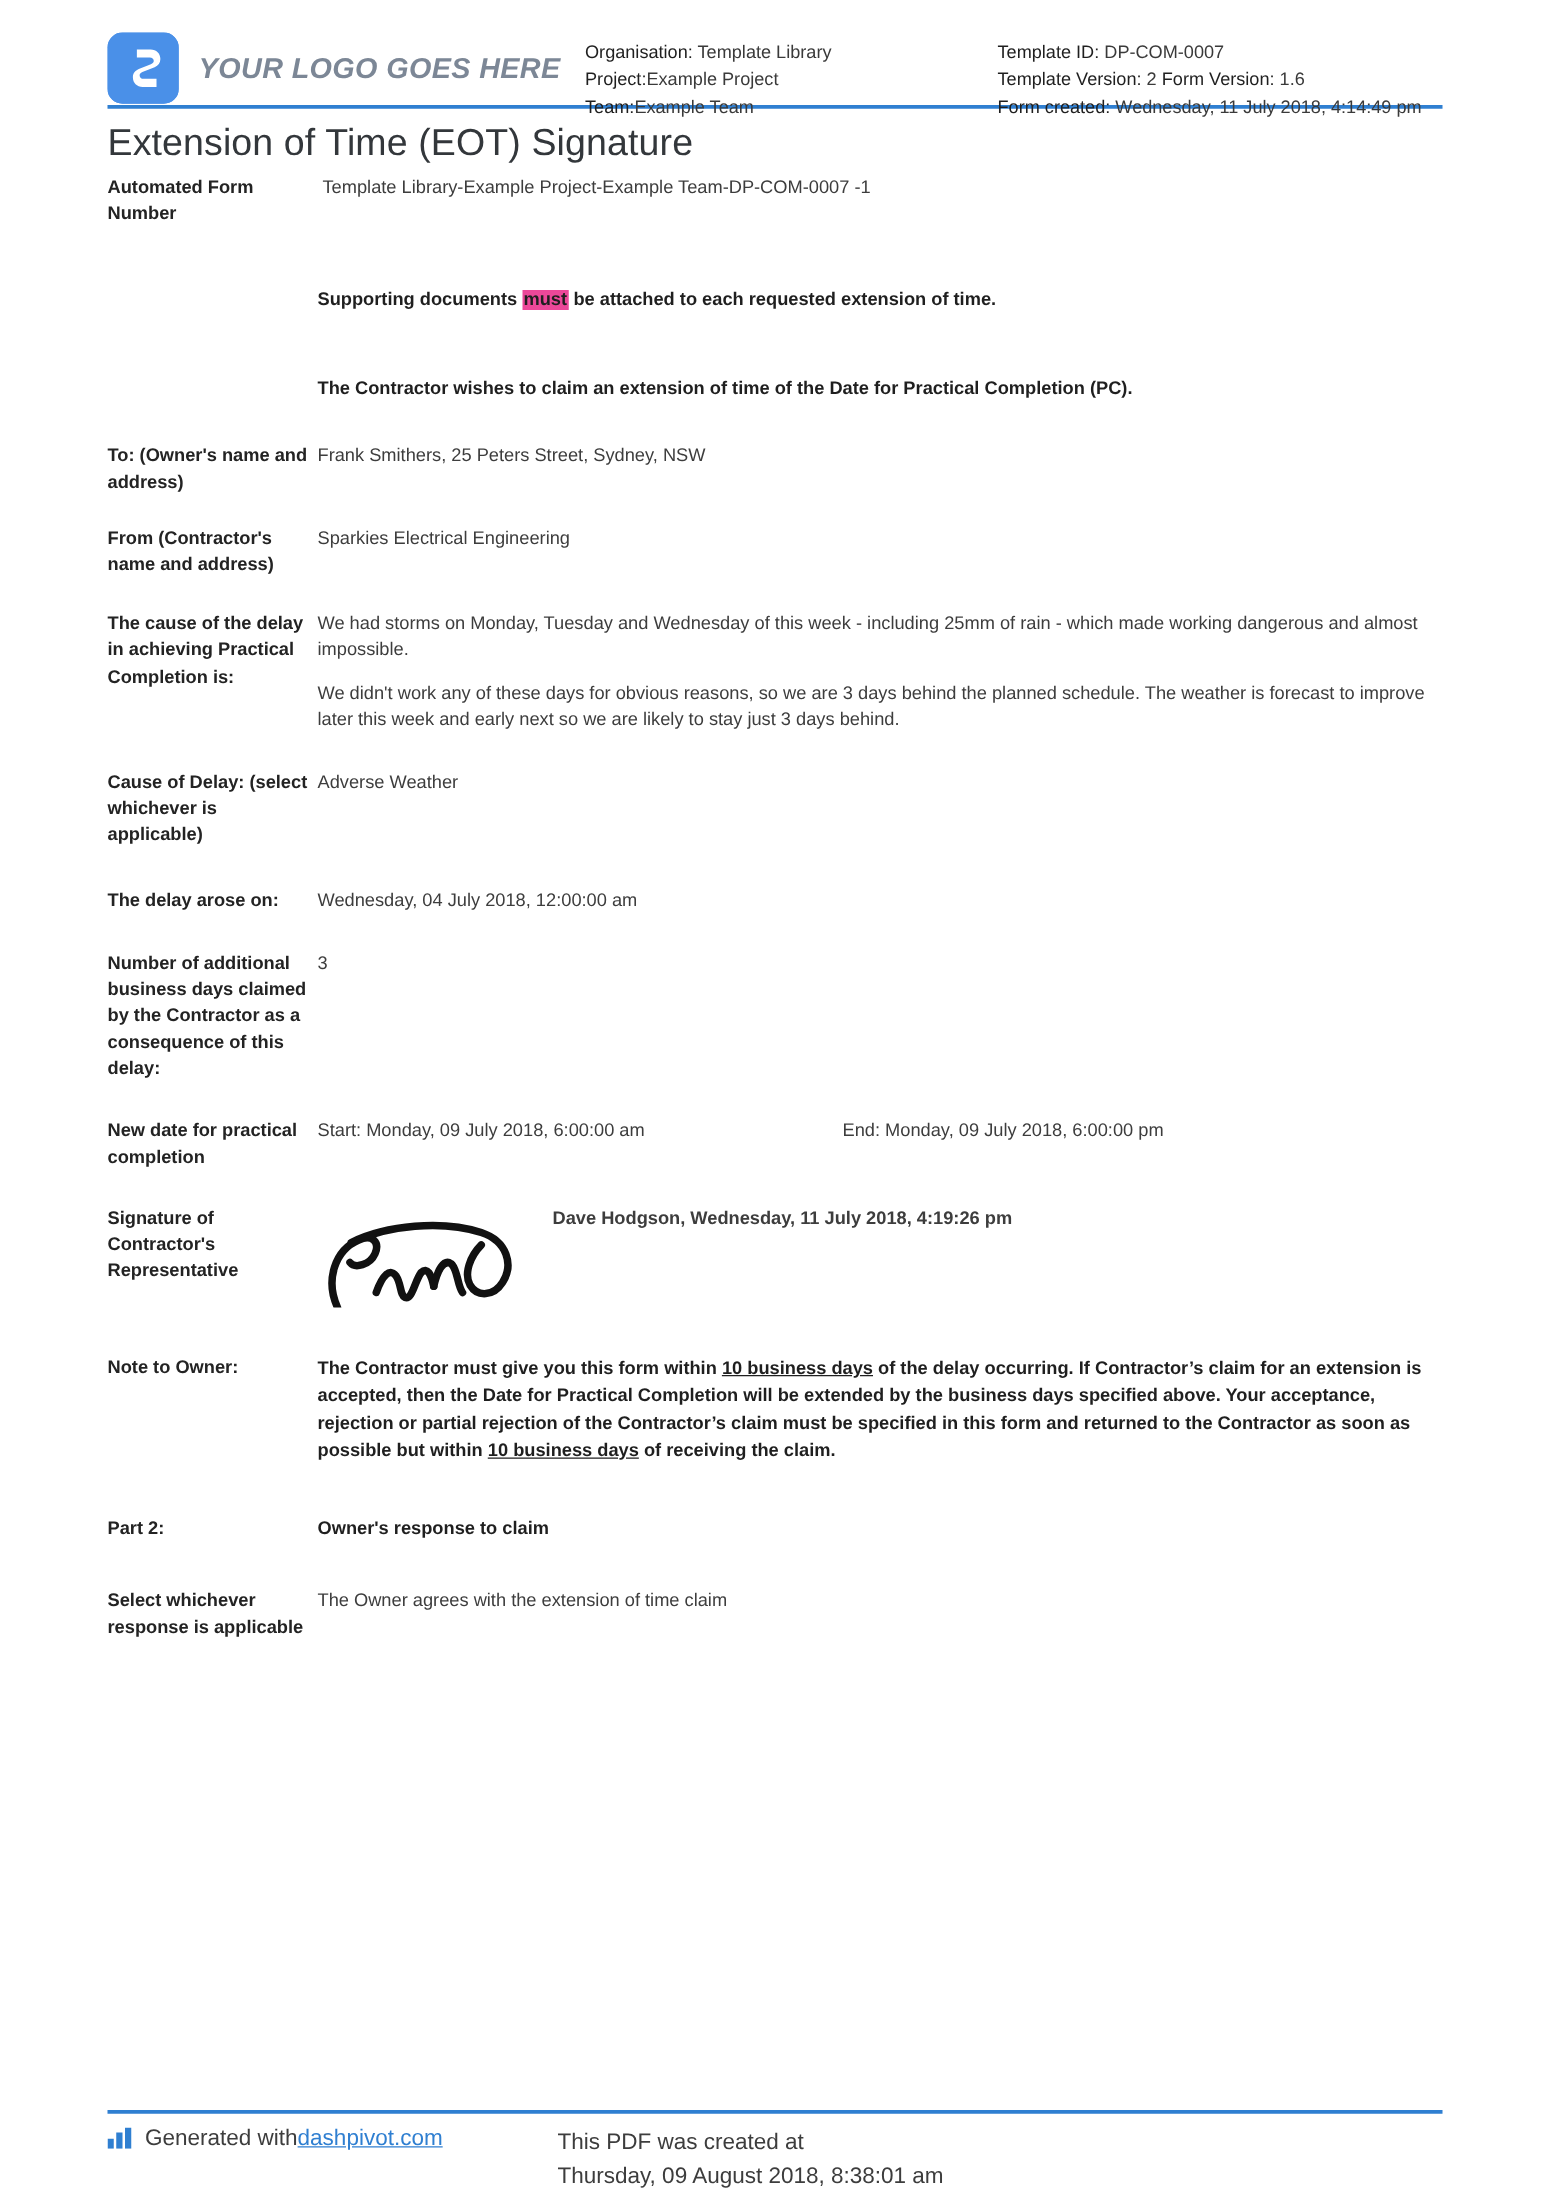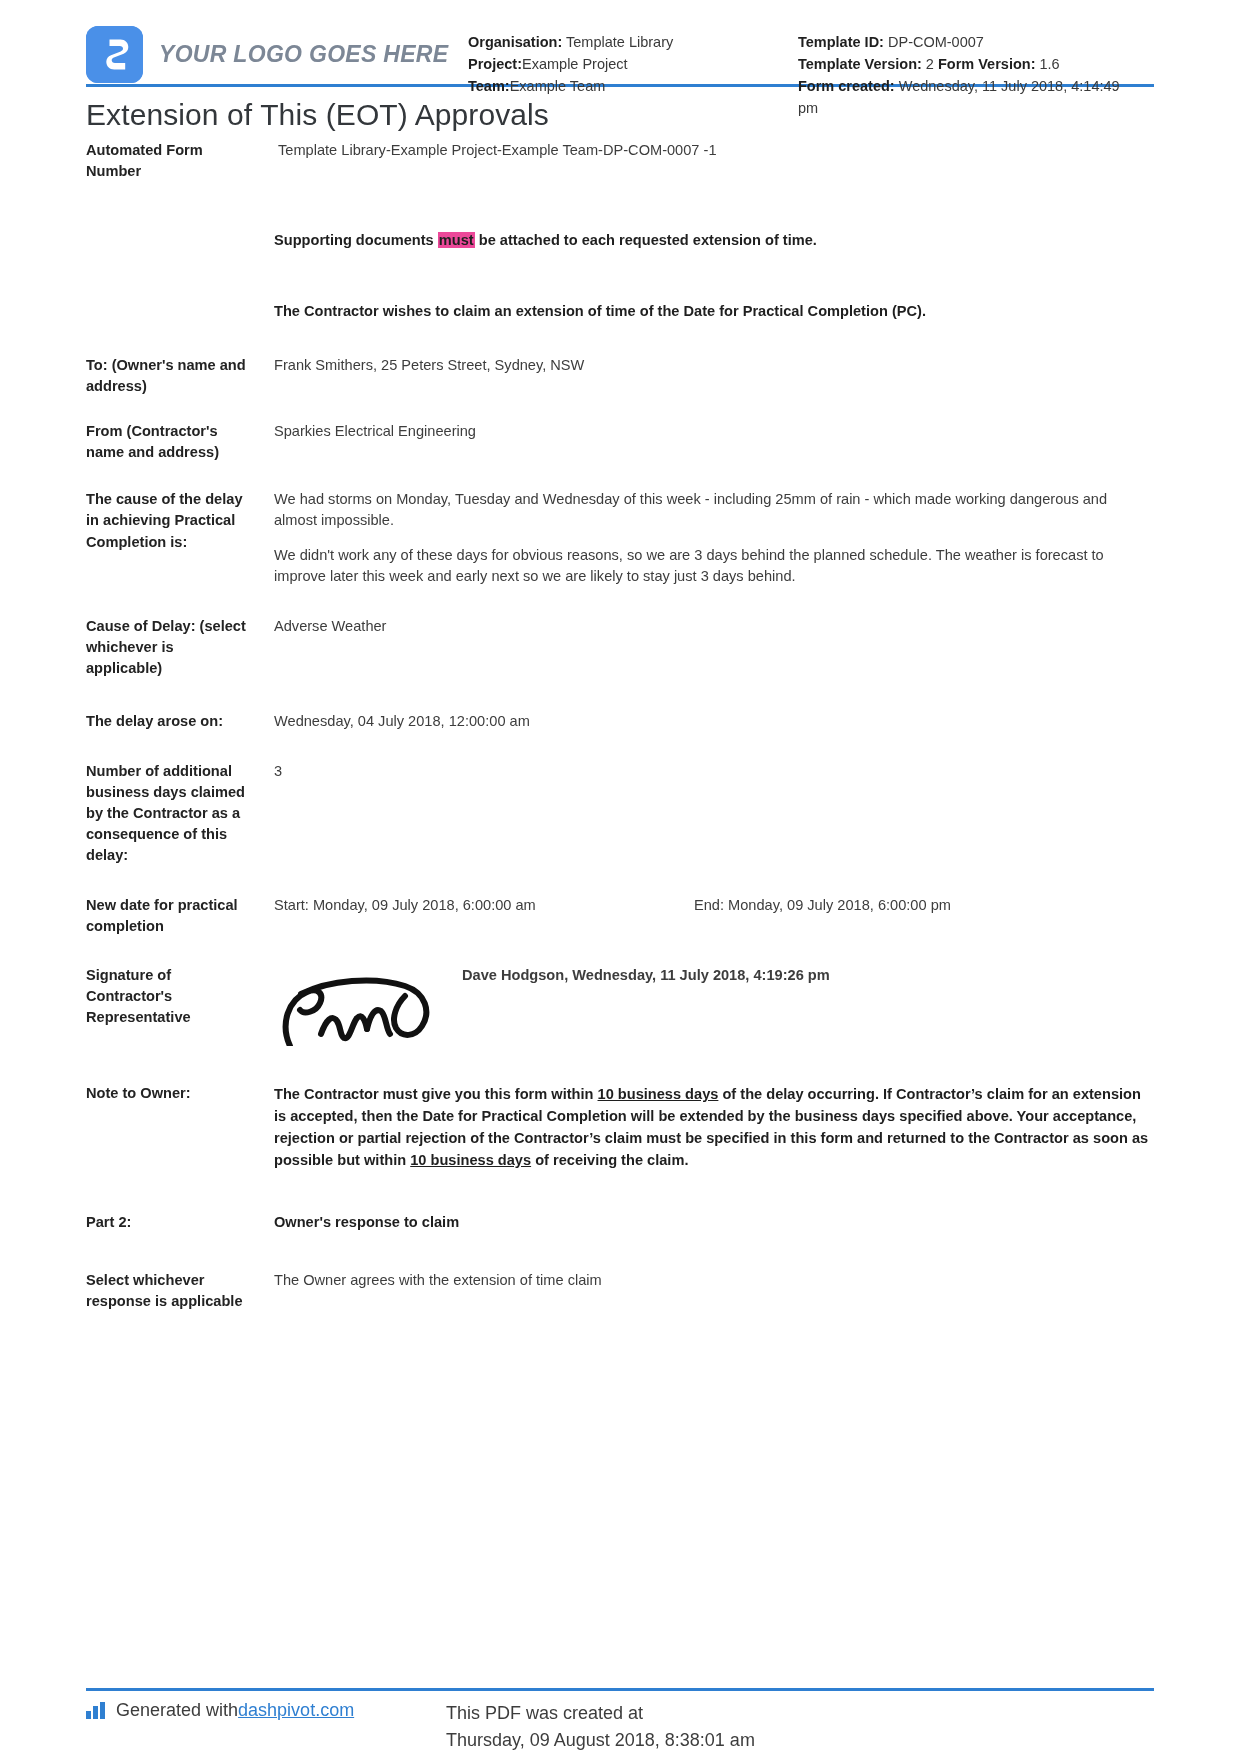--- a/index.html
+++ b/index.html
@@ -61,21 +61,21 @@
     font-family: "Liberation Sans", sans-serif;
   }
   .meta-col {
     font-size: 14.5px;
     line-height: 1.52;
     color: #3a3a3a;
     padding-top: 13px;
   }
   .meta-col.left  { width: 330px; flex: 0 0 330px; }
   .meta-col.right { width: 340px; flex: 0 0 340px; }
-  .meta-col b { color: #1f1f1f; font-weight: bold; }
+  .meta-col b { color: #1f1f1f; font-weight: normal; }
 
   
   .rule {
     height: 3px;
     background: #2f7fd1;
     width: 100%;
   }
   .rule.footer-rule { margin: 0; }
 
   
@@ -86,21 +86,20 @@
     letter-spacing: 0.1px;
     padding: 11px 0 7px 0;
     line-height: 1.1;
   }
 
   
   .row {
     display: flex;
     align-items: flex-start;
     width: 100%;
-    gap: 20px;
   }
   .lbl {
     width: 168px;
     flex: 0 0 168px;
     font-size: 14.6px;
     font-weight: bold;
     line-height: 1.45;
     color: #232323;
     padding-right: 6px;
     box-sizing: border-box;
@@ -235,21 +234,21 @@
         </div>
         <div>
           <b>Form created:</b>
           <span>Wednesday, 11 July 2018, 4:14:49 pm</span>
         </div>
       </div>
     </div>
 
     <div class="rule"></div>
 
-    <div class="doc-title">Extension of This (EOT) Approvals</div>
+    <div class="doc-title">Extension of Time (EOT) Signature</div>
 
     <div class="row row-formnum">
       <div class="lbl">Automated Form Number</div>
       <div class="val pad-l">Template Library-Example Project-Example Team-DP-COM-0007   -1</div>
     </div>
 
 
     <div class="row row-instr1">
       <div class="lbl"></div>
       <div class="val bold">

